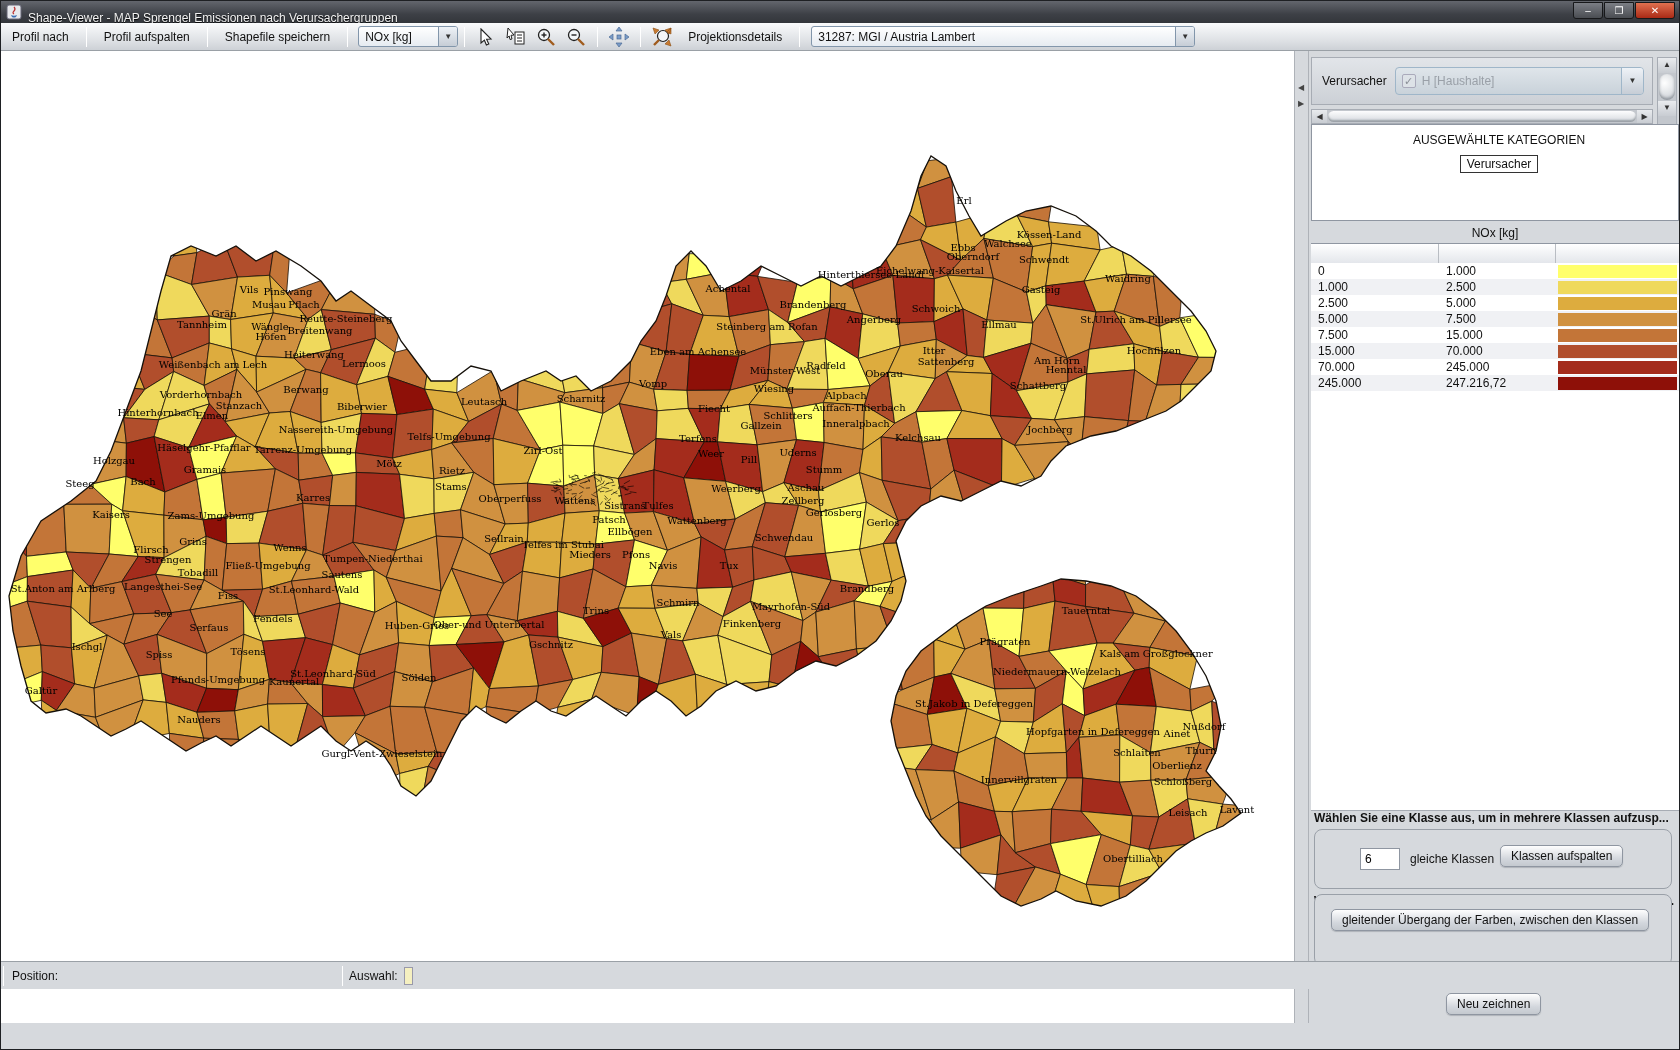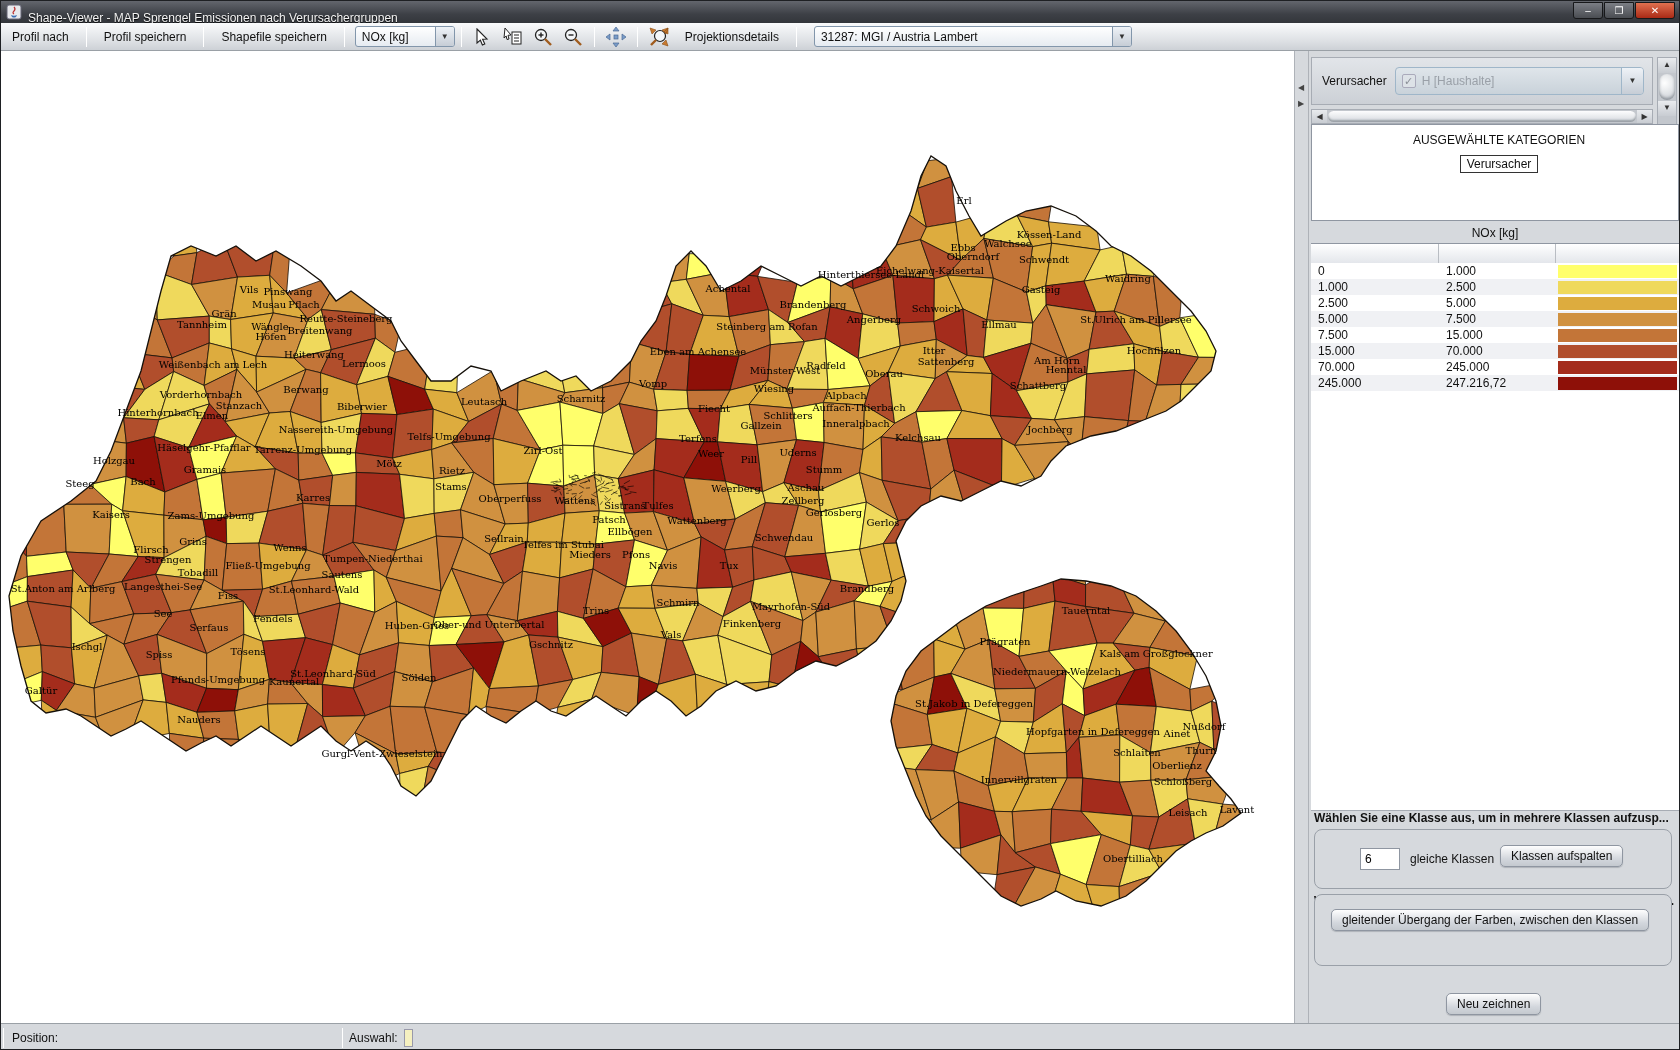--- a/index.html
+++ b/index.html
@@ -63,21 +63,21 @@
   .lrow{display:flex;height:16px;align-items:center;}
   .lrow:nth-child(even){background:#f0f1f4;}
   .lc{padding-left:7px;overflow:hidden;white-space:nowrap;}
   .lswatch{height:13px;margin:0 2px;flex:1;}
   .hint{position:absolute;left:5px;width:364px;font-weight:bold;white-space:nowrap;overflow:hidden;}
   .grppanel{position:absolute;left:5px;width:358px;border:1px solid #9aa0a8;border-radius:8px;background:#d6d9dd;}
   .nimbtn{border:1px solid #8f96a1;border-radius:5px;padding:3px 10px;
     background:linear-gradient(#fefefe,#d2d6dc 65%,#c4c9cf);box-shadow:0 1px 1px #aeb2b8;white-space:nowrap;}
   .nimin{border:1px solid #8f96a1;background:#fff;padding:2px 4px;font-size:12px;width:40px;height:22px;}
   
-  .statusbar{position:absolute;left:0;top:1022px;width:100%;height:28px;background:#d6d9dd;
+  .statusbar{position:absolute;left:0;top:960px;width:100%;height:28px;background:#d6d9dd;
     border-top:1px solid #9aa0a6;display:flex;align-items:center;}
   .sb-sep{width:1px;height:20px;background:#aaa;border-right:1px solid #fff;}
   .sb-swatch{width:9px;height:18px;border:1px solid #99a;background:#f5f0c0;margin-left:6px;}
   svg text{font-family:"DejaVu Serif",serif;font-size:10px;fill:#000;}
 </style>
 </head>
 <body>
 
 <div id="win">
 
@@ -91,21 +91,21 @@
     <div class="winbtns">
       <div class="winbtn">–</div>
       <div class="winbtn">❐</div>
       <div class="winbtn close">✕</div>
     </div>
   </div>
 
   <div class="toolbar">
     <div class="tbtn">Profil nach</div>
     <div class="tsep"></div>
-    <div class="tbtn">Profil speichern</div>
+    <div class="tbtn">Profil aufspalten</div>
     <div class="tsep"></div>
     <div class="tbtn">Shapefile speichern</div>
     <div class="tsep"></div>
     <div class="combo" style="width:100px;margin-left:4px;">
       <span class="cval">NOx [kg]</span>
       <span class="carr">▼</span>
     </div>
     <div class="tsep"></div>
     <div class="ticonbtn">
       <svg width="17" height="18" viewBox="0 0 17 18">
@@ -155,21 +155,21 @@
         <line x1="8" y1="14" x2="3" y2="19" stroke="#a05c1e" stroke-width="2.4"></line>
         <g fill="#c87a30" stroke="#8a4d14" stroke-width="0.6">
           <path d="M2 2 L8 4 L4 8 Z"></path>
             <path d="M20 2 L16 6 L20 8 Z M20 2 L14 4 L18 8 Z"></path>
           <path d="M20 20 L18 14 L14 18 Z"></path>
         </g>
       </svg>
     </div>
     <div class="tbtn">Projektionsdetails</div>
     <div class="tsep"></div>
-    <div class="combo" style="width:318px;margin-left:11px;">
+    <div class="combo" style="width:384px;margin-left:5px;">
       <span class="cval">31287: MGI / Austria Lambert</span>
       <span class="carr">▼</span>
     </div>
   </div>
 
   <div class="map-area">
     <svg id="mapsvg" width="1293" height="972" viewBox="0 0 1293 972">
         <defs>
           <clipPath id="cNT">
             <polygon points="8,545 20,505 40,470 70,450 95,430 110,400 125,360 140,320 150,280 160,240 170,205 190,195 215,205 235,195 255,210 275,200 300,215 320,230 335,250 350,240 370,255 390,270 400,290 415,310 430,330 450,330 470,315 490,320 500,340 520,330 545,320 560,330 575,325 590,340 610,330 630,310 640,290 655,270 665,245 675,215 690,200 705,215 720,240 740,230 760,215 780,225 800,235 820,225 840,235 860,225 880,215 895,195 910,160 920,125 930,105 945,115 955,140 968,165 980,185 1005,170 1025,160 1050,155 1075,165 1095,180 1110,195 1130,205 1150,220 1170,240 1190,260 1205,280 1215,300 1210,320 1195,335 1180,350 1165,360 1140,370 1115,380 1090,385 1065,395 1050,410 1040,425 1020,435 1000,430 980,440 960,450 940,445 920,455 905,470 895,490 900,510 905,530 900,550 890,570 875,590 855,605 835,615 815,610 795,620 775,635 755,640 735,630 715,640 700,655 685,665 670,650 655,640 640,650 625,665 610,655 595,645 580,655 565,665 550,660 535,650 520,660 505,672 490,665 475,655 460,670 450,690 440,710 430,730 415,745 400,735 390,715 380,700 365,690 350,700 335,690 320,675 305,685 290,695 275,685 260,675 245,685 230,695 215,685 200,692 185,700 170,690 155,680 140,670 125,678 110,685 95,675 80,665 65,658 45,662 30,650 20,615 12,580"></polygon>

